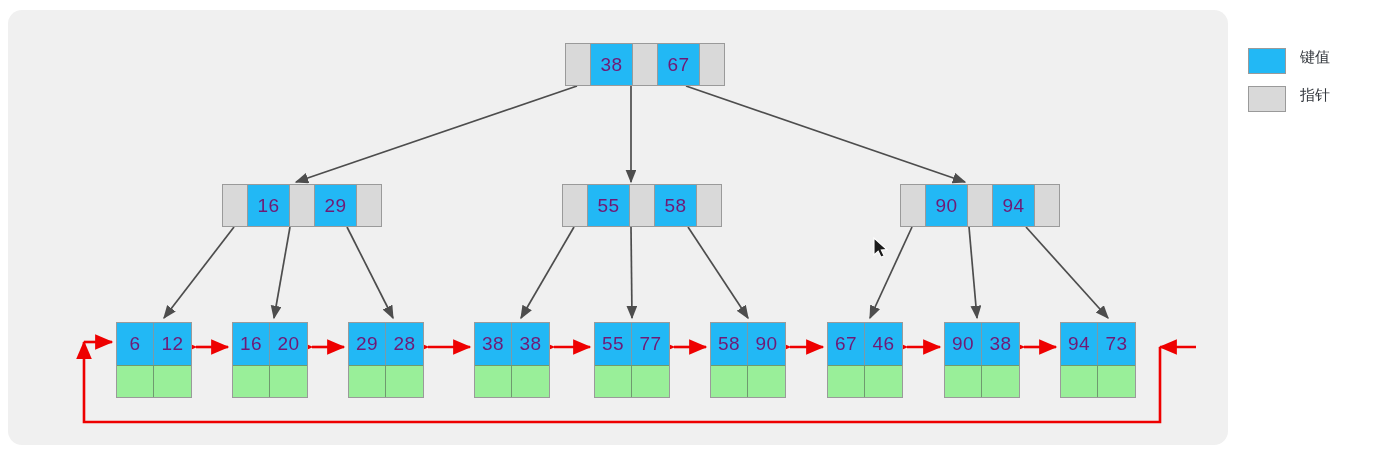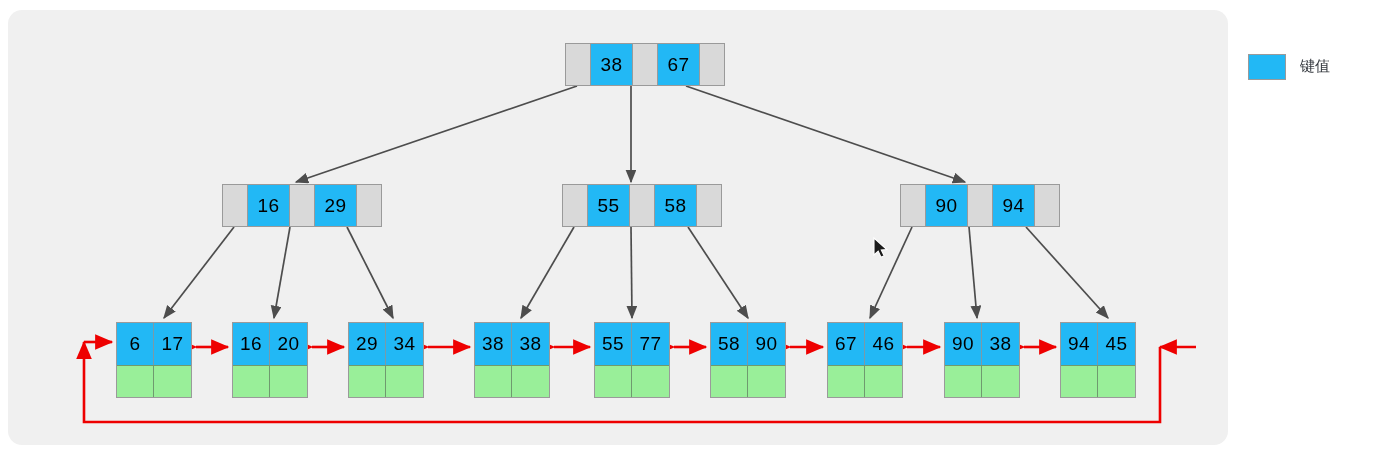--- a/index.html
+++ b/index.html
@@ -43,21 +43,21 @@
     display: flex;
     border: 1px solid #9a9a9a;
     background: #d9d9d9;
   }
   .cell {
     box-sizing: border-box;
     display: flex;
     align-items: center;
     justify-content: center;
     font-size: 19px;
-    color: #000000;
+    color: #701a75;
     letter-spacing: 0.5px;
   }
   .cell.ptr {
     background: #d9d9d9;
   }
   .cell.key {
     background: #22b8f5;
     border-left: 1px solid #9a9a9a;
     border-right: 1px solid #9a9a9a;
   }
@@ -100,21 +100,20 @@
 
   
   .legend {
     position: absolute;
     left: 1248px;
     top: 48px;
     width: 120px;
   }
   .legend-row {
     display: flex;
-    align-items: center;
     height: 37px;
     margin-bottom: 1px;
   }
   .legend-swatch {
     width: 38px;
     height: 26px;
     border: 1px solid #9a9a9a;
     box-sizing: border-box;
     margin-right: 14px;
   }
@@ -210,21 +209,21 @@
     <div class="cell ptr"></div>
     <div class="cell key">90</div>
     <div class="cell ptr"></div>
     <div class="cell key">94</div>
     <div class="cell ptr"></div>
   </div>
 
   <div class="leaf" style="left:116px; top:322px;">
     <div class="leaf-keys">
       <div class="cell">6</div>
-      <div class="cell">17</div>
+      <div class="cell">12</div>
     </div>
     <div class="leaf-data">
       <div class="cell"></div>
       <div class="cell"></div>
     </div>
   </div>
 
   <div class="leaf" style="left:232px; top:322px;">
     <div class="leaf-keys">
       <div class="cell">16</div>
@@ -232,21 +231,21 @@
     </div>
     <div class="leaf-data">
       <div class="cell"></div>
       <div class="cell"></div>
     </div>
   </div>
 
   <div class="leaf" style="left:348px; top:322px;">
     <div class="leaf-keys">
       <div class="cell">29</div>
-      <div class="cell">34</div>
+      <div class="cell">28</div>
     </div>
     <div class="leaf-data">
       <div class="cell"></div>
       <div class="cell"></div>
     </div>
   </div>
 
   <div class="leaf" style="left:474px; top:322px;">
     <div class="leaf-keys">
       <div class="cell">38</div>
@@ -298,32 +297,36 @@
     </div>
     <div class="leaf-data">
       <div class="cell"></div>
       <div class="cell"></div>
     </div>
   </div>
 
   <div class="leaf" style="left:1060px; top:322px;">
     <div class="leaf-keys">
       <div class="cell">94</div>
-      <div class="cell">45</div>
+      <div class="cell">73</div>
     </div>
     <div class="leaf-data">
       <div class="cell"></div>
       <div class="cell"></div>
     </div>
   </div>
 
   <div class="legend">
     <div class="legend-row">
       <div class="legend-swatch" style="background:#22b8f5;"></div>
       <div class="legend-label">键值</div>
+    </div>
+    <div class="legend-row">
+      <div class="legend-swatch" style="background:#d9d9d9;"></div>
+      <div class="legend-label">指针</div>
     </div>
   </div>
 
   <svg id="cursor-layer" viewBox="0 0 1378 455" xmlns="http://www.w3.org/2000/svg">
     <g id="cursor-group" transform="translate(874,238)">
       <path d="M0,0 L0,17 L4.2,13.2 L7,19.2 L10.1,17.8 L7.3,11.9 L12.8,11.6 Z" fill="#1b1b1b" stroke="#ffffff" stroke-width="1.1"></path>
     </g>
   </svg>
 
 </div>

